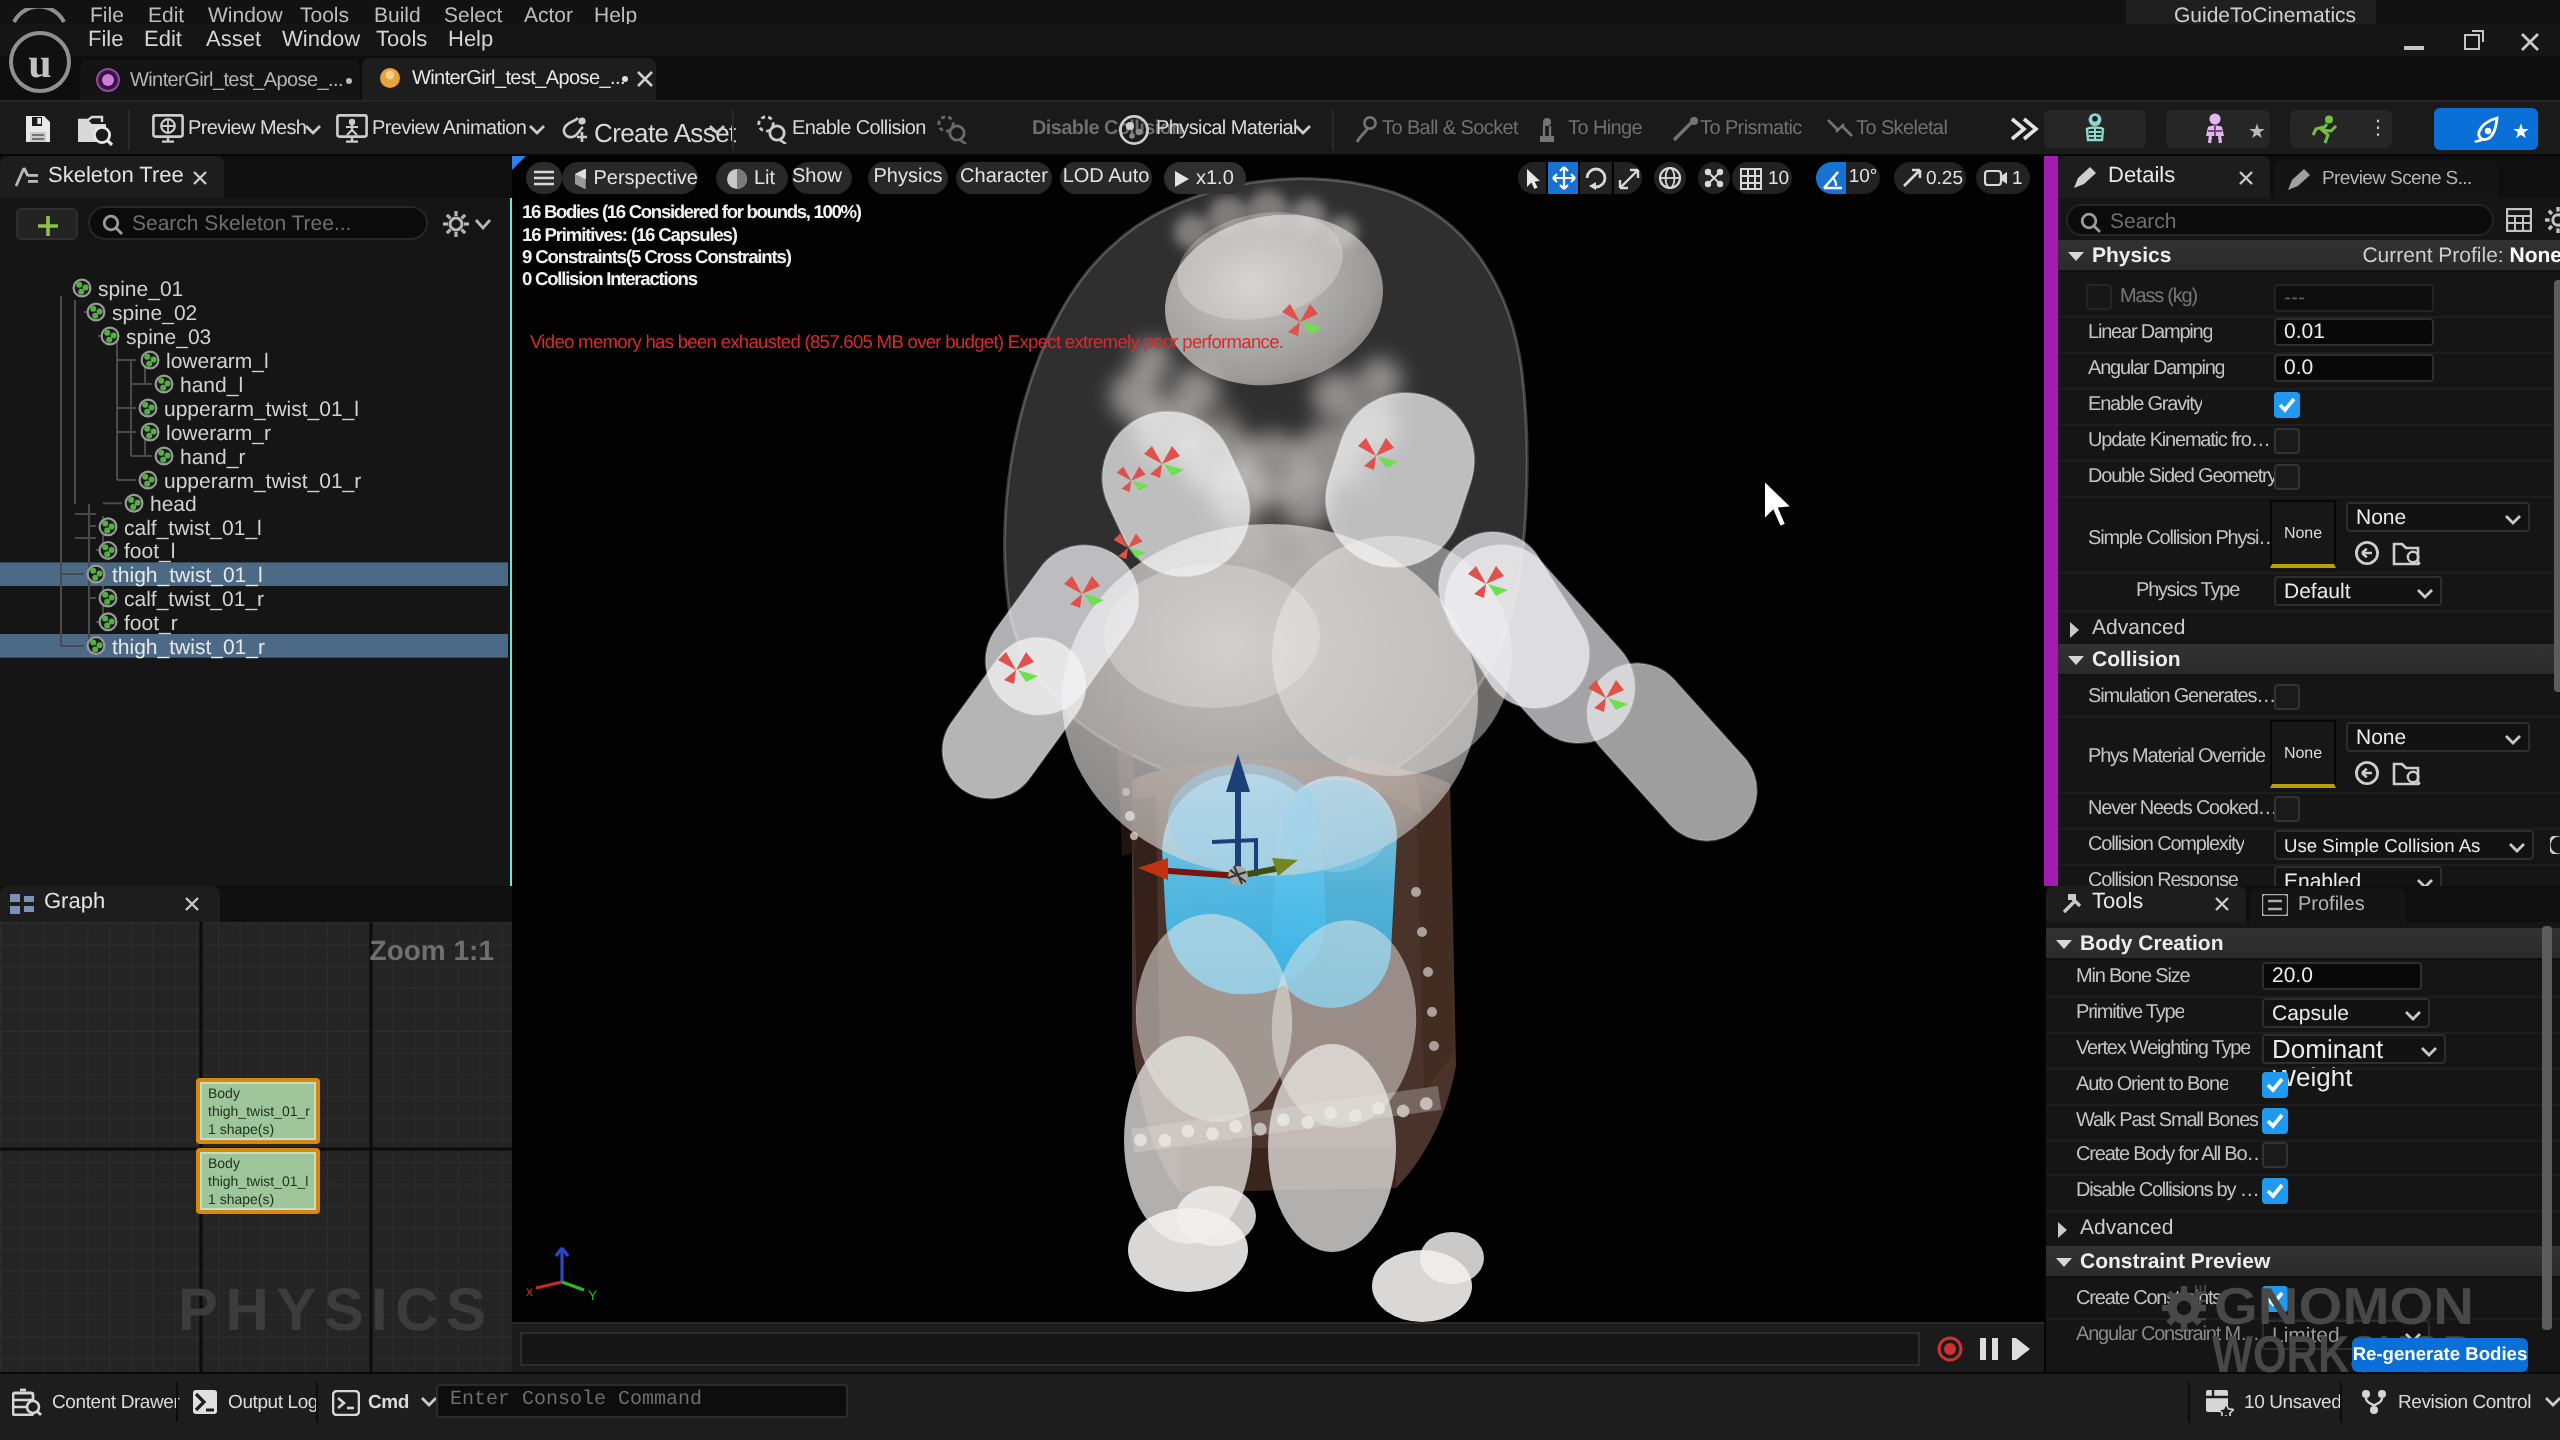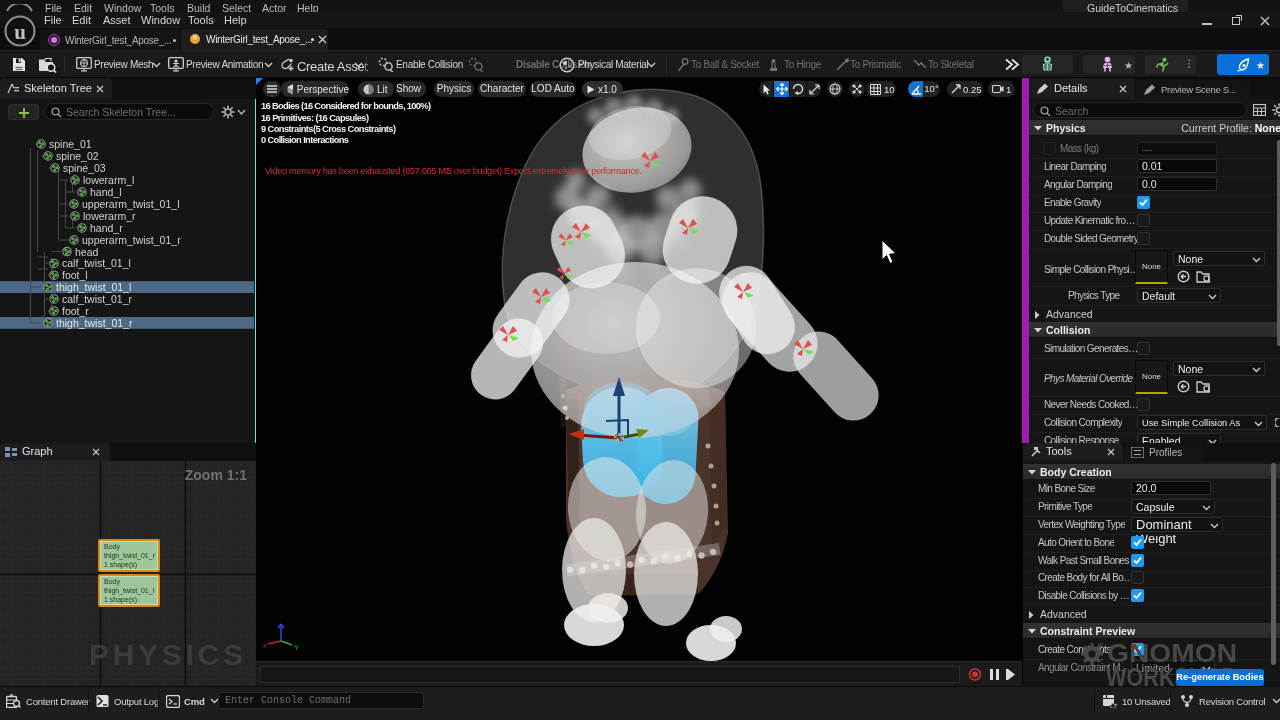--- a/index.html
+++ b/index.html
@@ -756,21 +756,21 @@
 
     <div class="hdr" style="top:244px;">
       <svg width="8" height="6">
             <path d="M0 1 L4 5.5 L8 1" fill="#d6d6d6"></path>
           </svg>
       <div class="t">Collision</div>
     </div>
     <div class="plabel" style="top:265px;">Simulation Generates Hit Events</div>
         <div class="cb off" style="top:264px;"></div>
     <div class="rsep" style="top:280px;"></div>
-    <div class="plabel" style="top:295px;font-style:italic;">Phys Material Override</div>
+    <div class="plabel" style="top:295px;">Phys Material Override</div>
     <div class="thumb" style="top:282px;">None</div>
     <div class="pdrop" style="left:144px;top:283px;width:92px;">None<svg width="9" height="6">
             <path d="M1 1 L4.5 4.5 L8 1" fill="none" stroke="#c9c9c9" stroke-width="1.4"></path>
           </svg></div>
     <svg class="abs" style="left:148px;top:302px;" width="13" height="13">
           <circle cx="6.5" cy="6.5" r="5.3" fill="none" stroke="#cdcdcd" stroke-width="1.4"></circle>
           <path d="M4 6.5 h5 M4 6.5 l2.4 -2.2 M4 6.5 l2.4 2.2" stroke="#cdcdcd" stroke-width="1.3" fill="none"></path>
         </svg>
     <svg class="abs" style="left:167px;top:302px;" width="15" height="13">
           <path d="M1 2 H5 L7 4 H13 V12 H1 Z" fill="none" stroke="#cdcdcd" stroke-width="1.3"></path>

